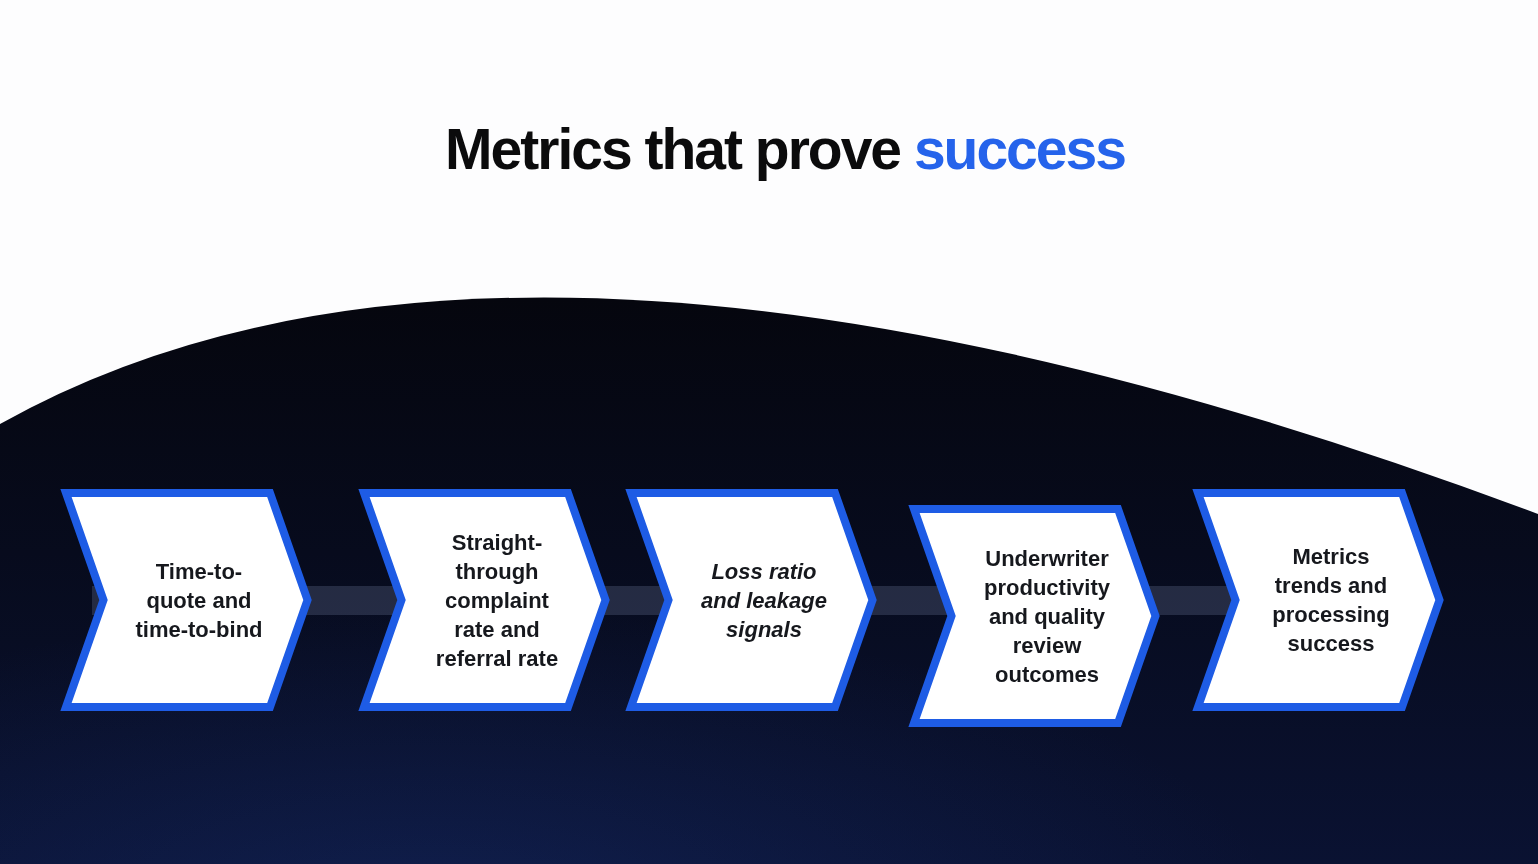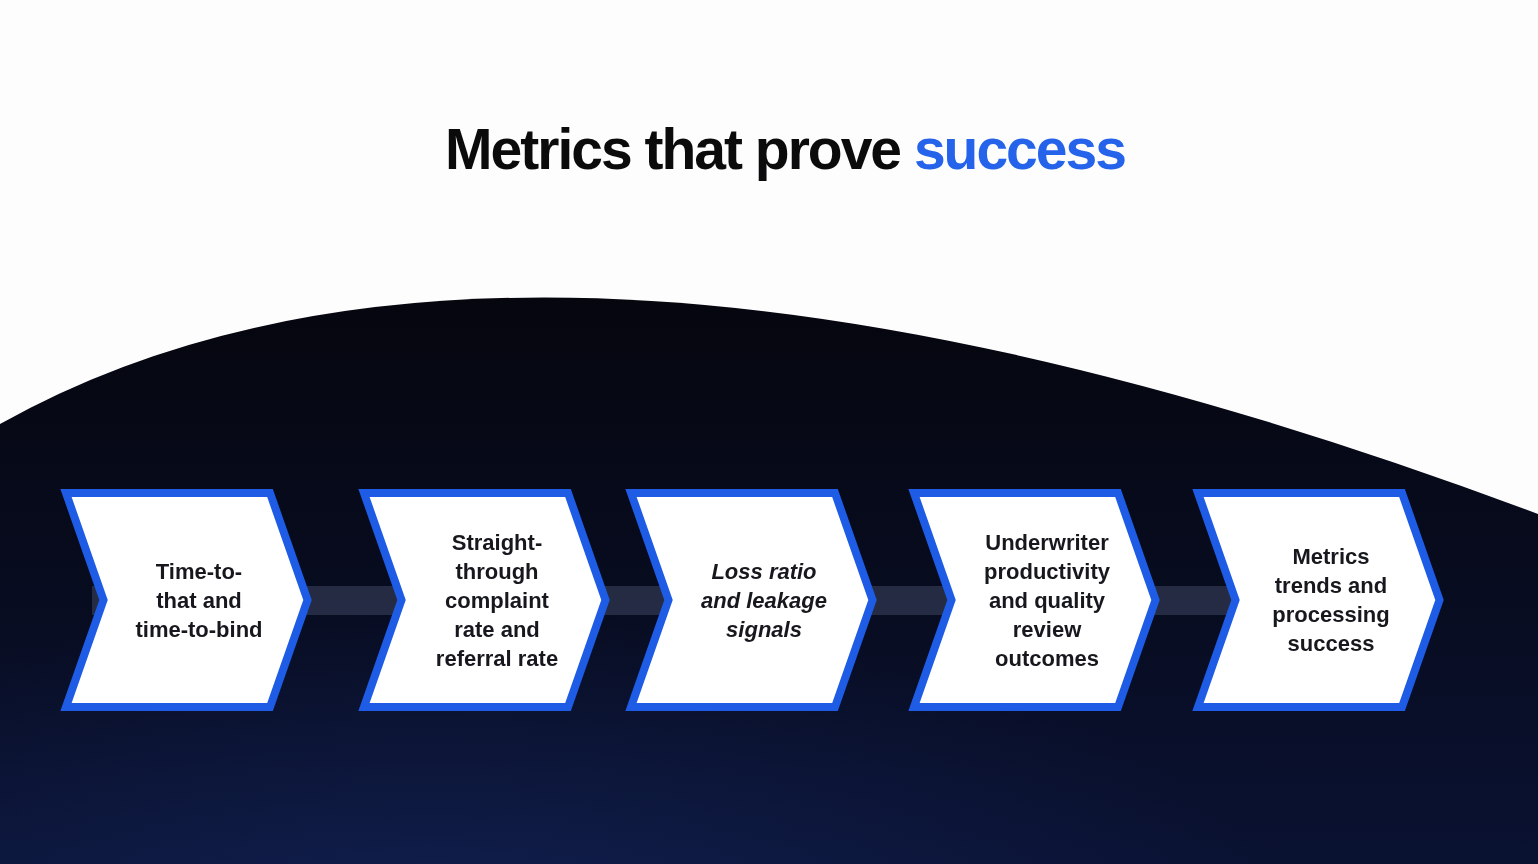--- a/index.html
+++ b/index.html
@@ -75,21 +75,21 @@
     font-size: 22px;
     line-height: 29px;
     font-weight: 600;
     color: #16181d;
   }
   .chev-label span { display: block; white-space: nowrap; }
 
   .chev-1 { left: 62px; text-decoration: underline; }
   .chev-2 { left: 360px; }
   .chev-3 { left: 627px; font-style: italic; }
-  .chev-4 { left: 910px; }
+  .chev-4 { left: 910px; margin-top: 16px; }
   .chev-5 { left: 1194px; }
 </style>
 </head>
 <body>
 
 <div class="slide">
 
   <svg class="dome" viewBox="0 0 1538 864" preserveAspectRatio="none" aria-hidden="true">
     <defs>
       <linearGradient id="domeGrad" x1="0" y1="0" x2="0" y2="1">
@@ -114,21 +114,21 @@
   <div class="band"></div>
 
   <div>
 
     <div class="chev chev-1">
       <svg viewBox="0 0 250 222" aria-hidden="true">
         <path d="M4 4 L208 4 L245.5 111 L208 218 L4 218 L41.5 111 Z" fill="#ffffff" stroke="#1e5ce5" stroke-width="8"></path>
       </svg>
       <div class="chev-label">
         <span>Time-to-</span>
-        <span>that and</span>
+        <span>quote and</span>
         <span>time-to-bind</span>
       </div>
     </div>
 
     <div class="chev chev-2">
       <svg viewBox="0 0 250 222" aria-hidden="true">
         <path d="M4 4 L208 4 L245.5 111 L208 218 L4 218 L41.5 111 Z" fill="#ffffff" stroke="#1e5ce5" stroke-width="8"></path>
       </svg>
       <div class="chev-label">
         <span>Straight-</span>

